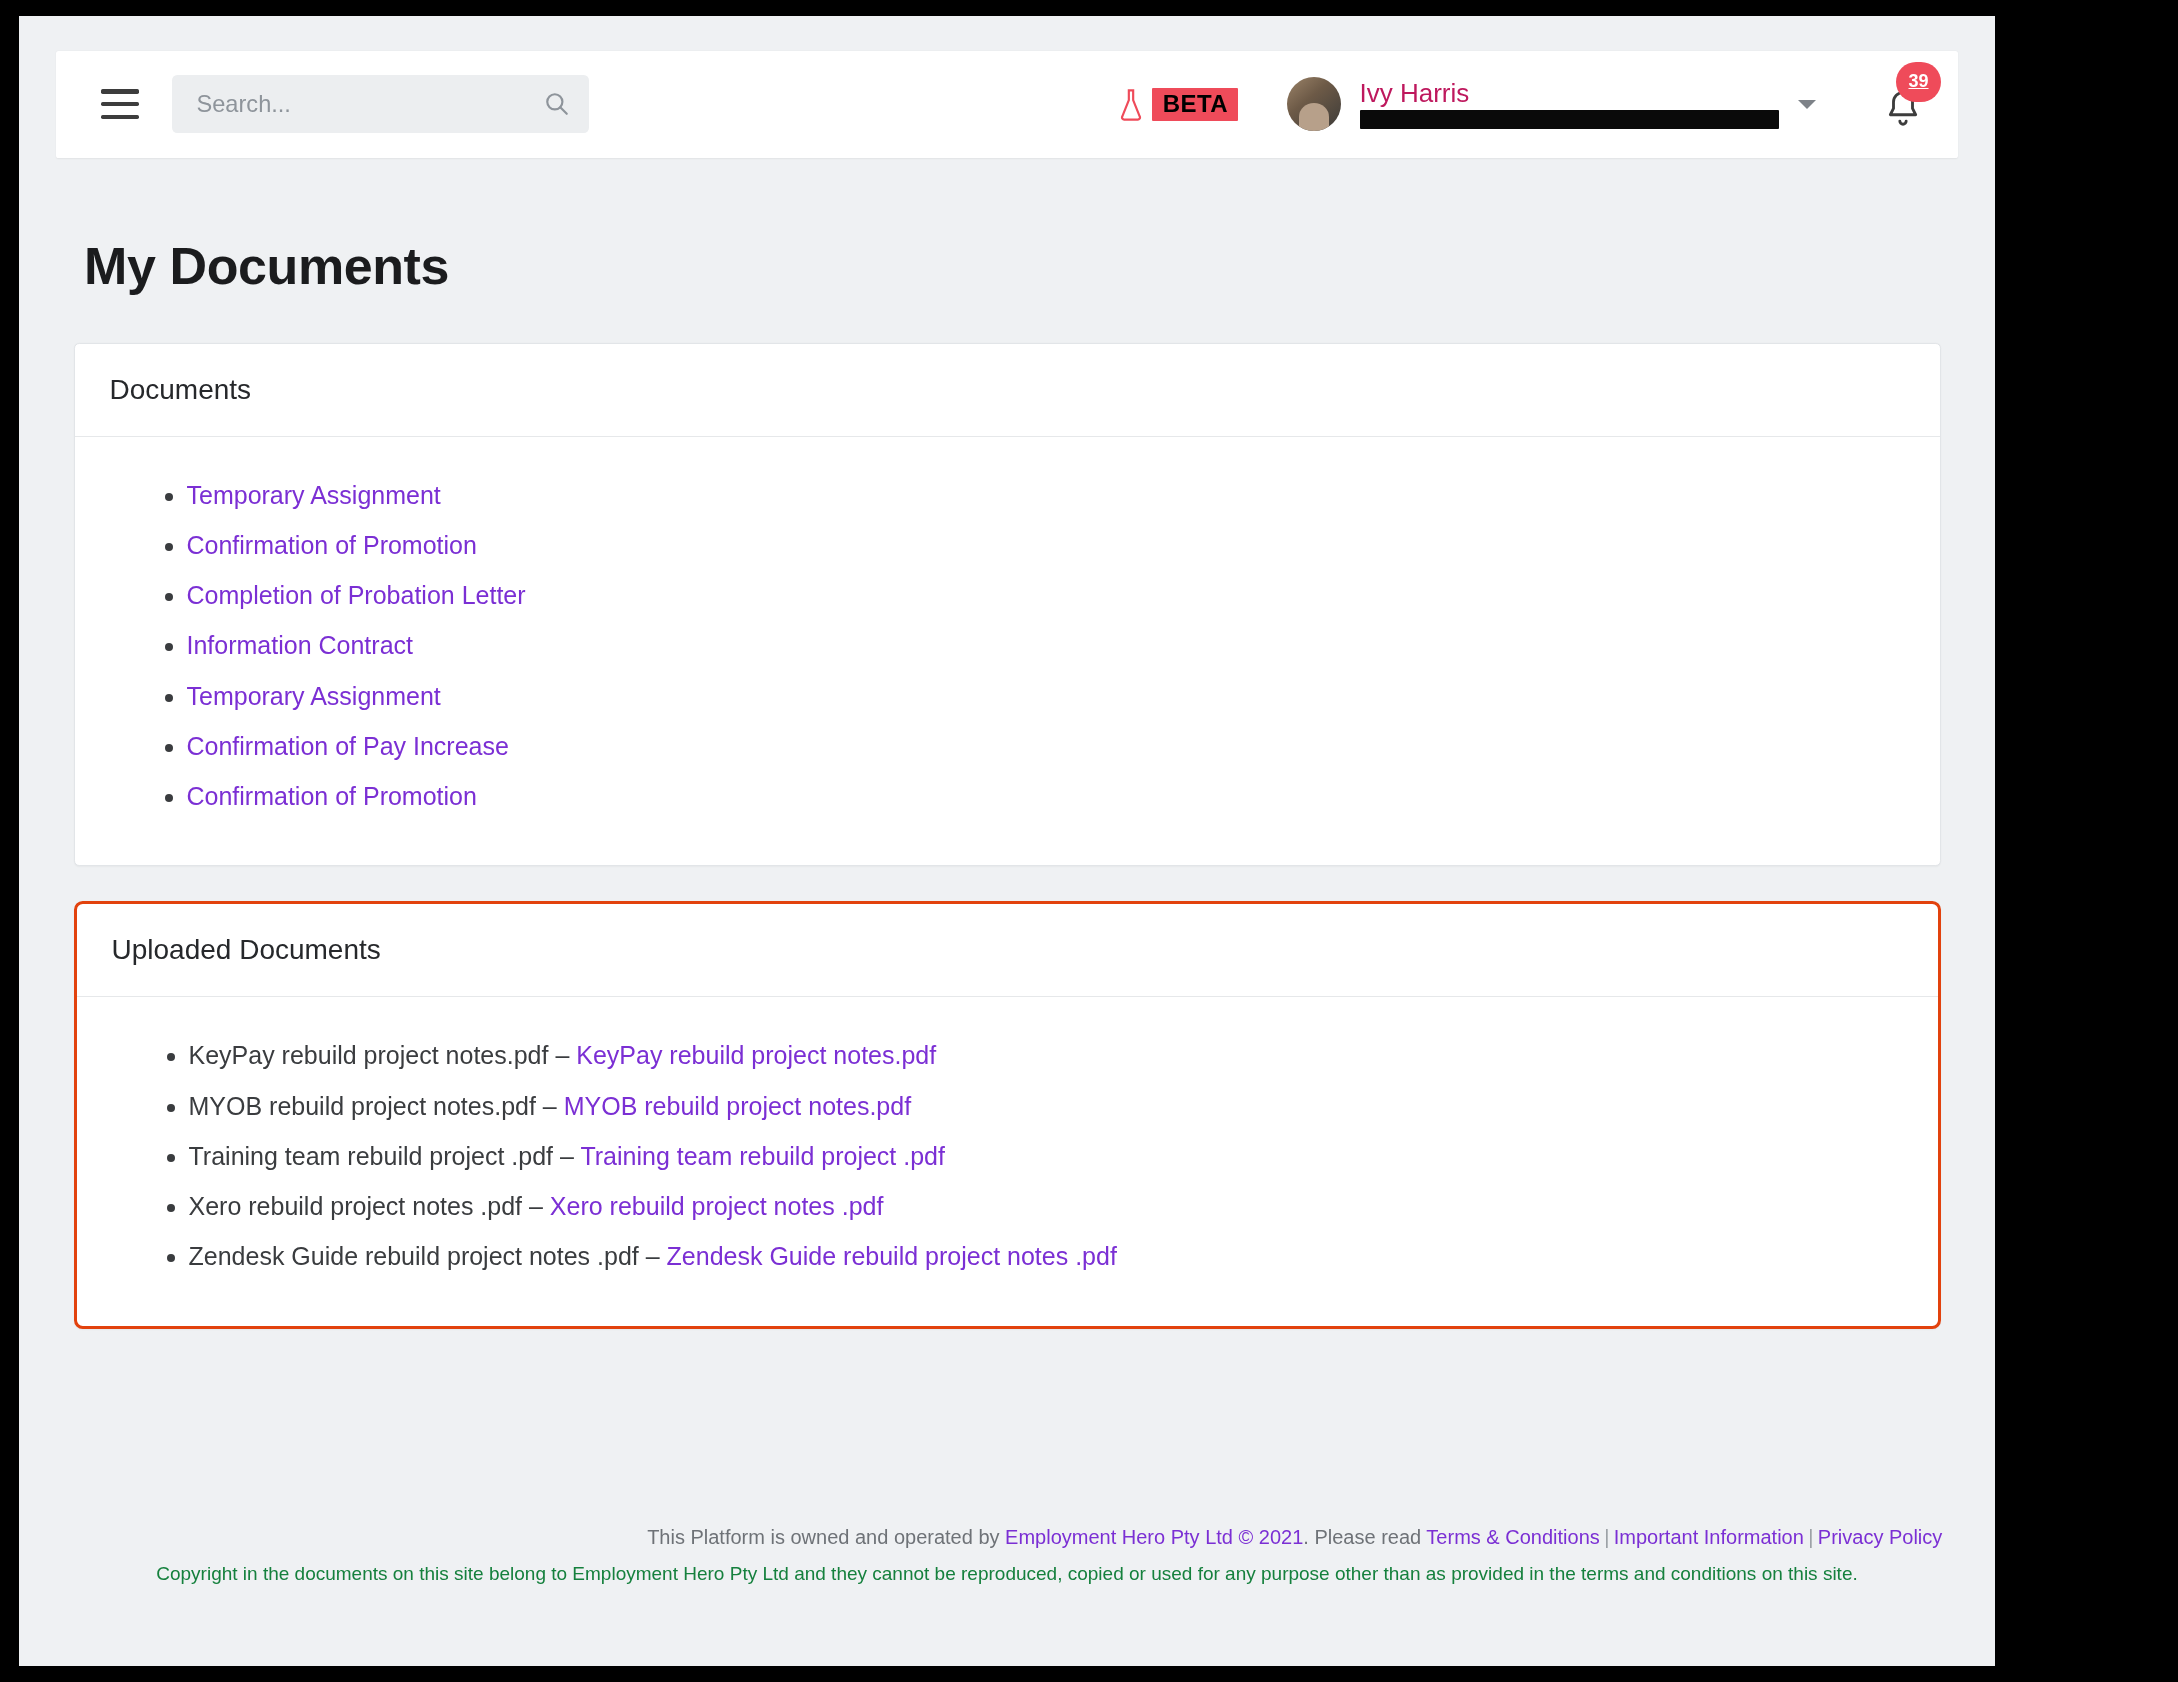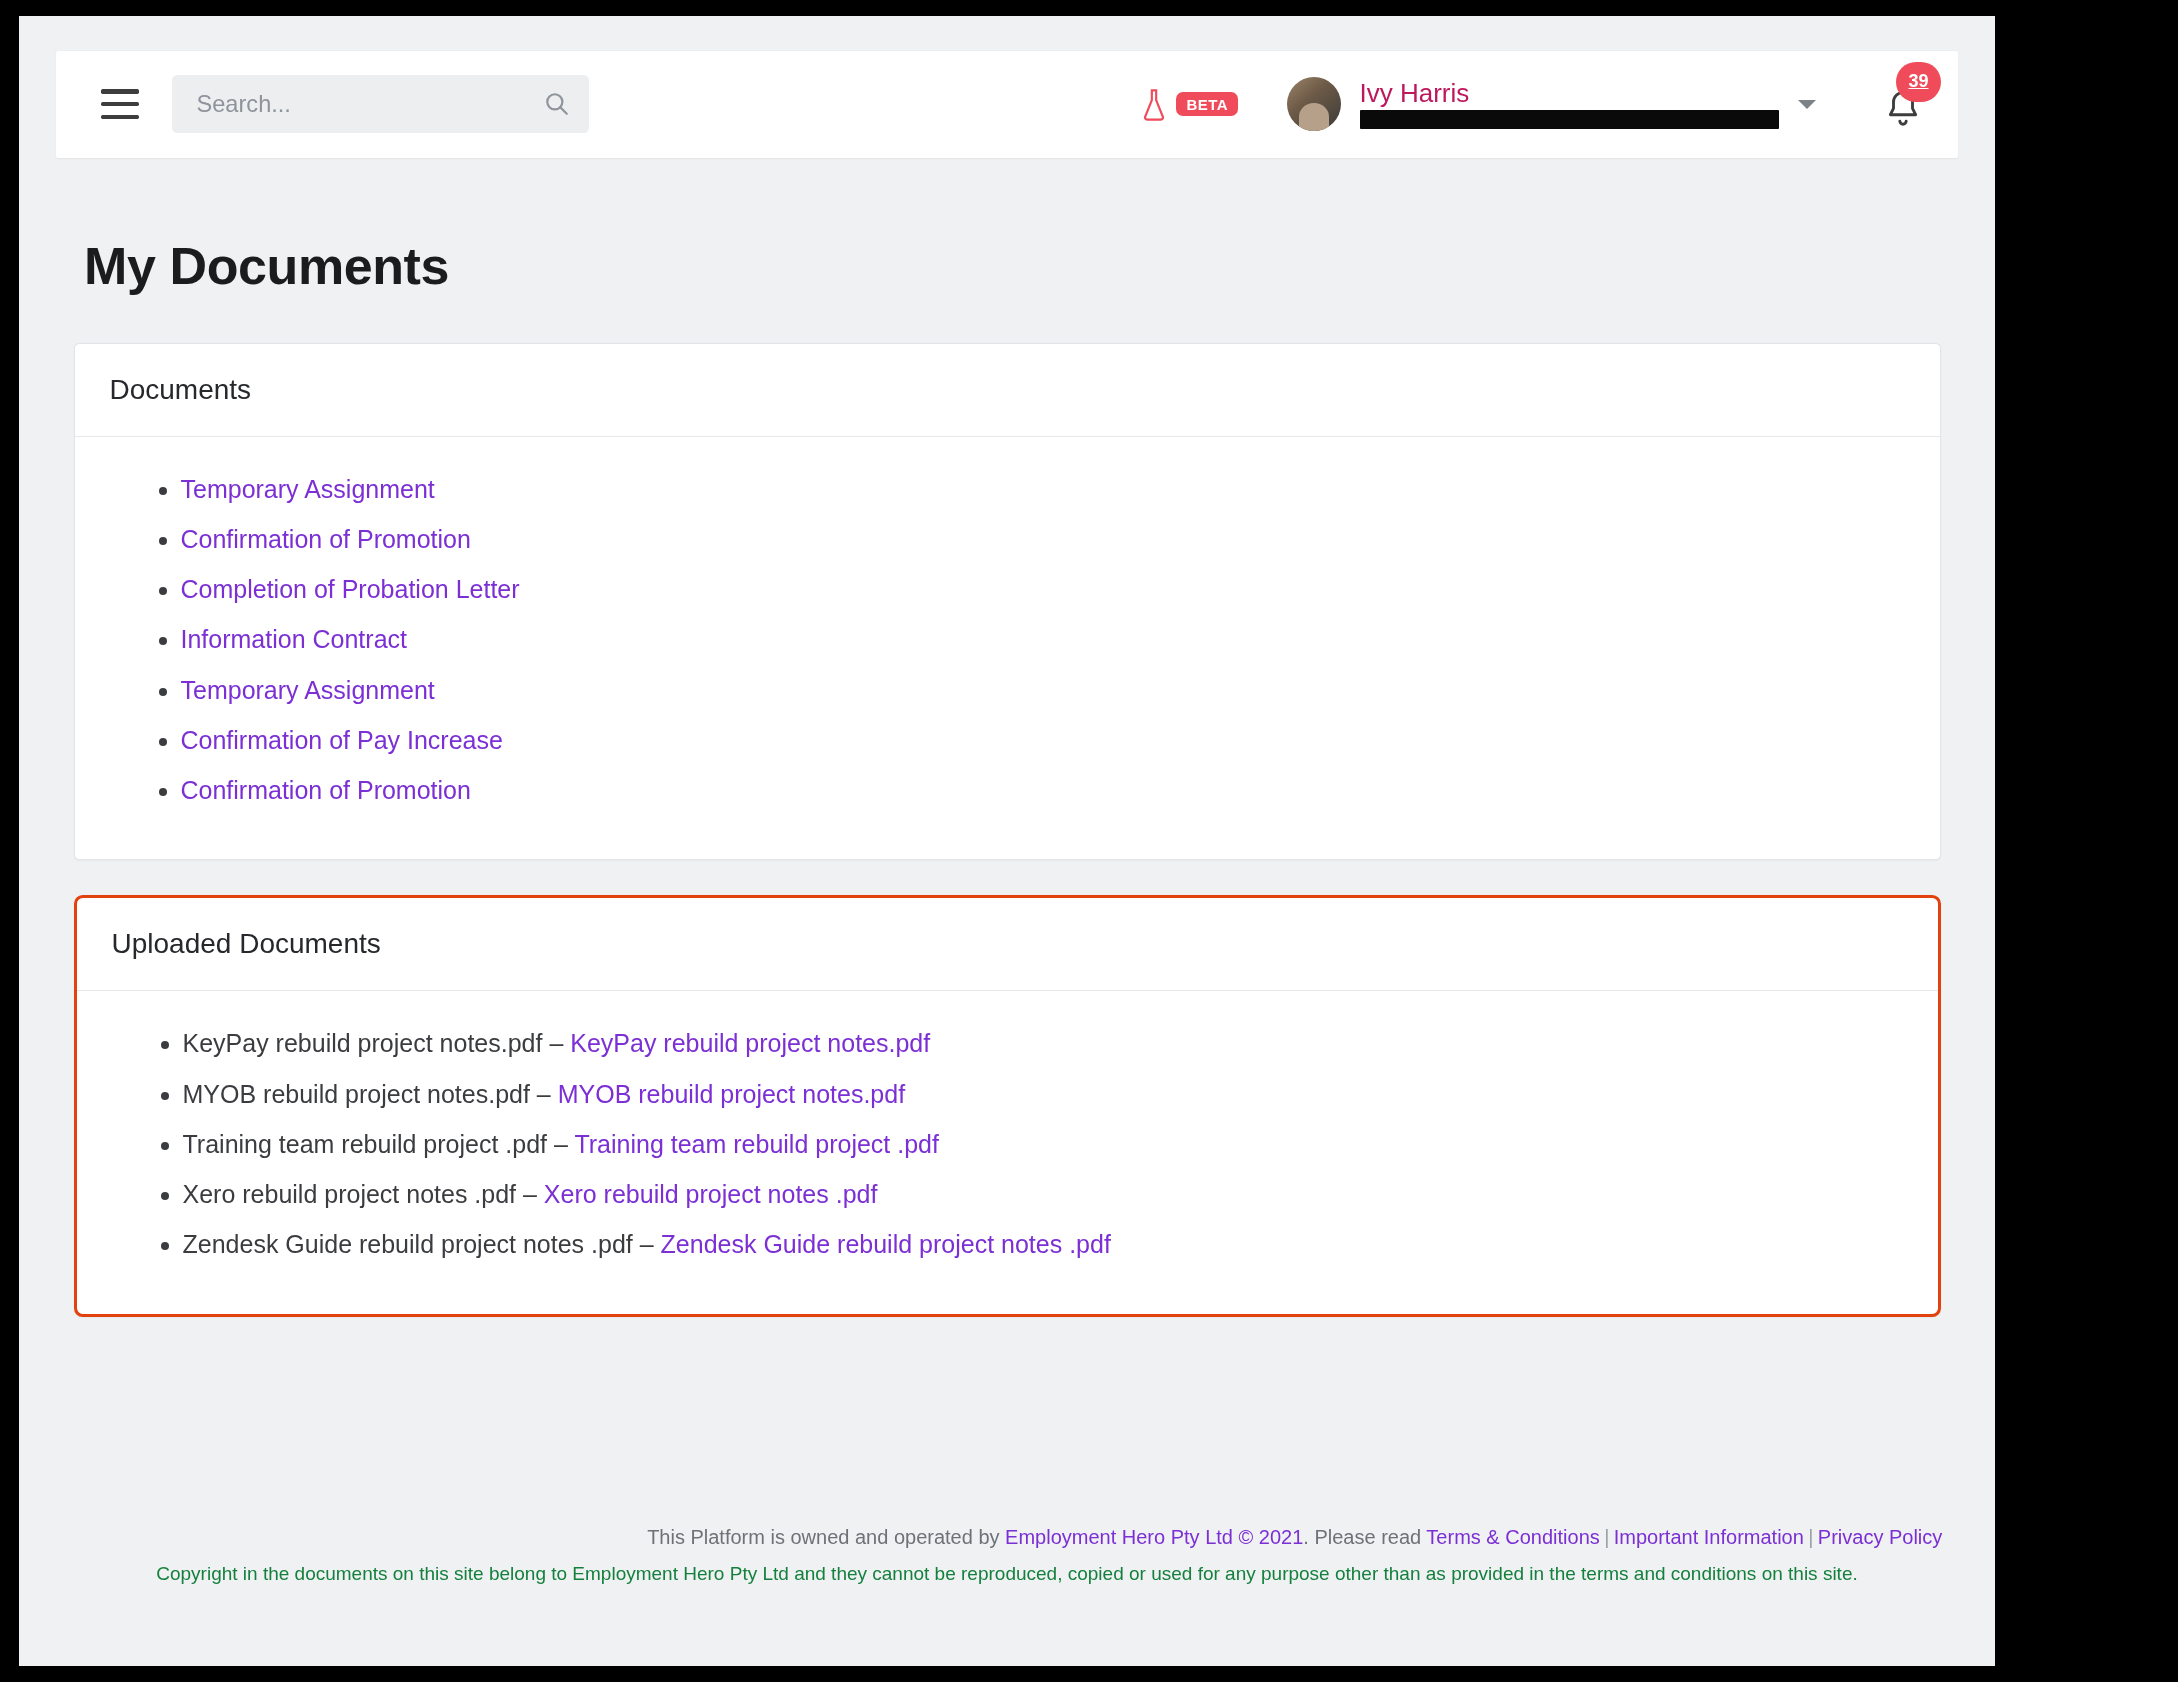--- a/index.html
+++ b/index.html
@@ -88,26 +88,26 @@
   }
   .beta-group {
     display: flex;
     align-items: center;
     gap: 8.7px;
     margin-right: 49px;
   }
   .flask-icon { width: 26px; height: 33px; }
   .beta-badge {
     background: #ef4b5a;
-    color: #ffffff;
-    font-size: 15px;
+    color: #000000;
+    font-size: 24px;
     font-weight: bold;
     letter-spacing: 0.4px;
     padding: 4.4px 9.6px 4.4px 10.5px;
-    border-radius: 7px;
+    border-radius: 1px;
     line-height: 1;
   }
   .user-block {
     display: flex;
     align-items: center;
     gap: 19px;
     padding-right: 17.5px;
     min-width: 489px;
   }
   .avatar {
@@ -204,21 +204,21 @@
   }
   .card-header {
     padding: 30px 35px;
     border-bottom: 0.9px solid #e6e8ea;
     font-size: 28px;
     color: #26282b;
   }
   .card.highlight .card-header { border-bottom: 0.9px solid #e6e8ea; }
   .card-body { padding: 26px 35px 37px 35px; }
   ul.doc-list {
-    margin: 8px;
+    margin: 14px;
     padding-left: 63px;
     list-style: disc;
   }
   ul.doc-list li {
     margin: 0 0 14px 0;
     font-size: 25px;
     line-height: 1.45;
     color: #3a3c3f;
   }
   ul.doc-list li::marker { color: #3a3c3f; }

